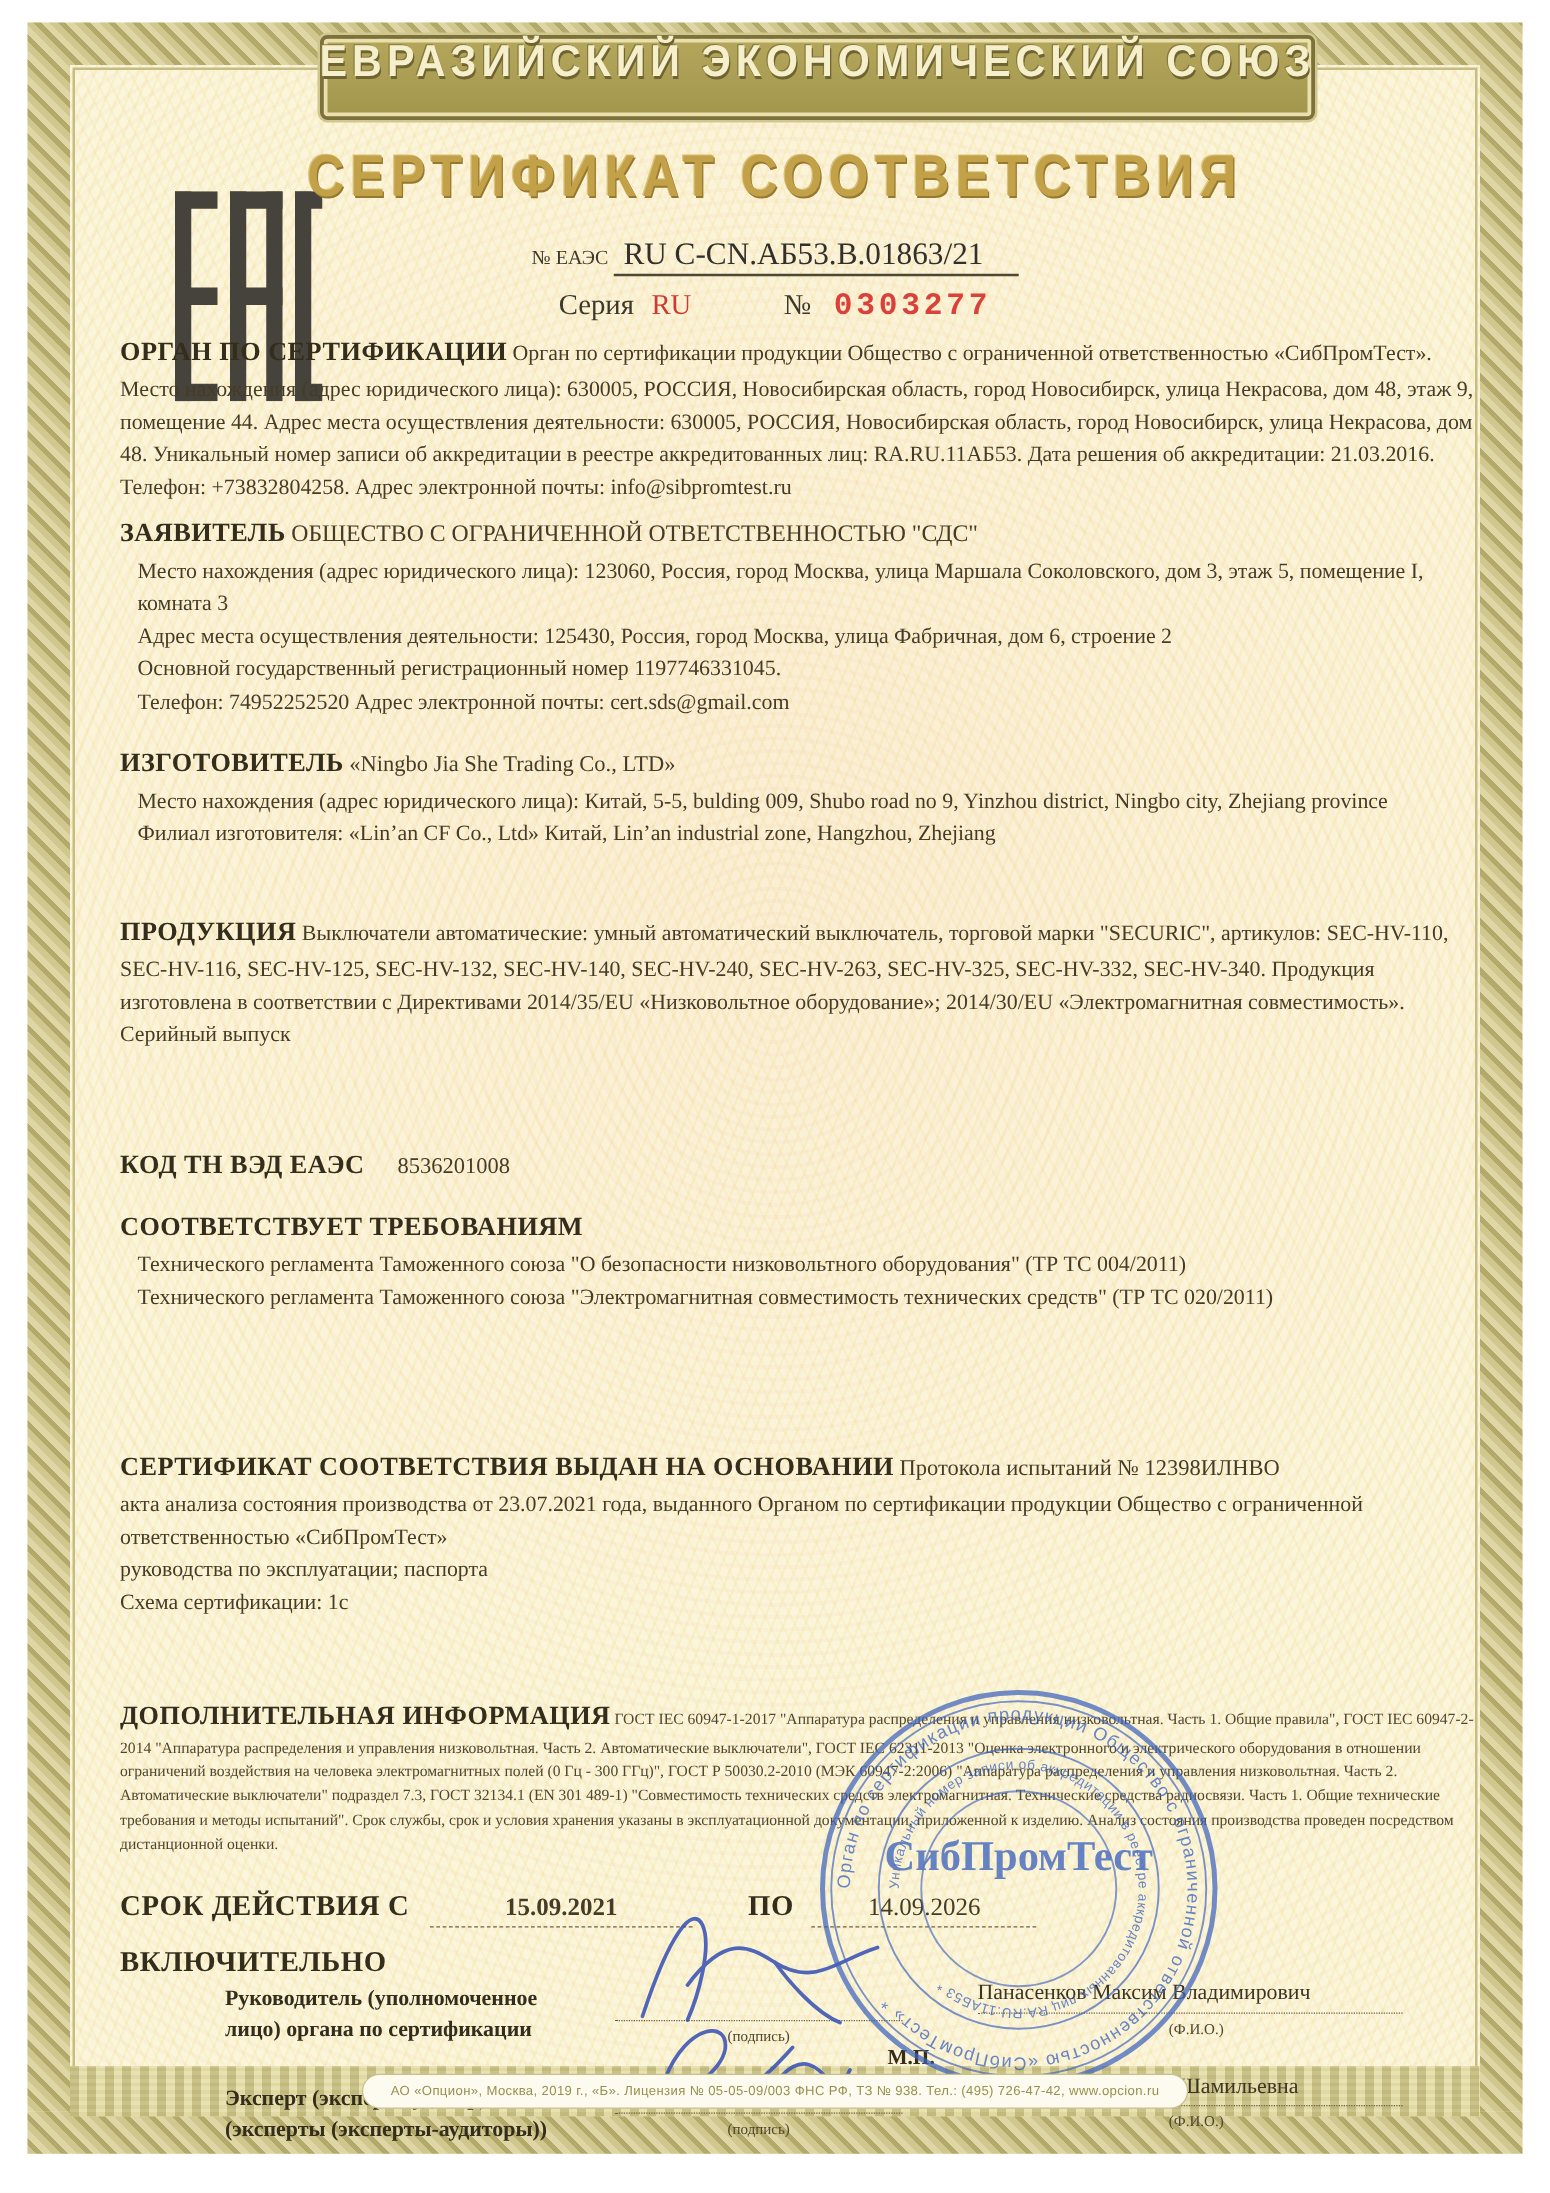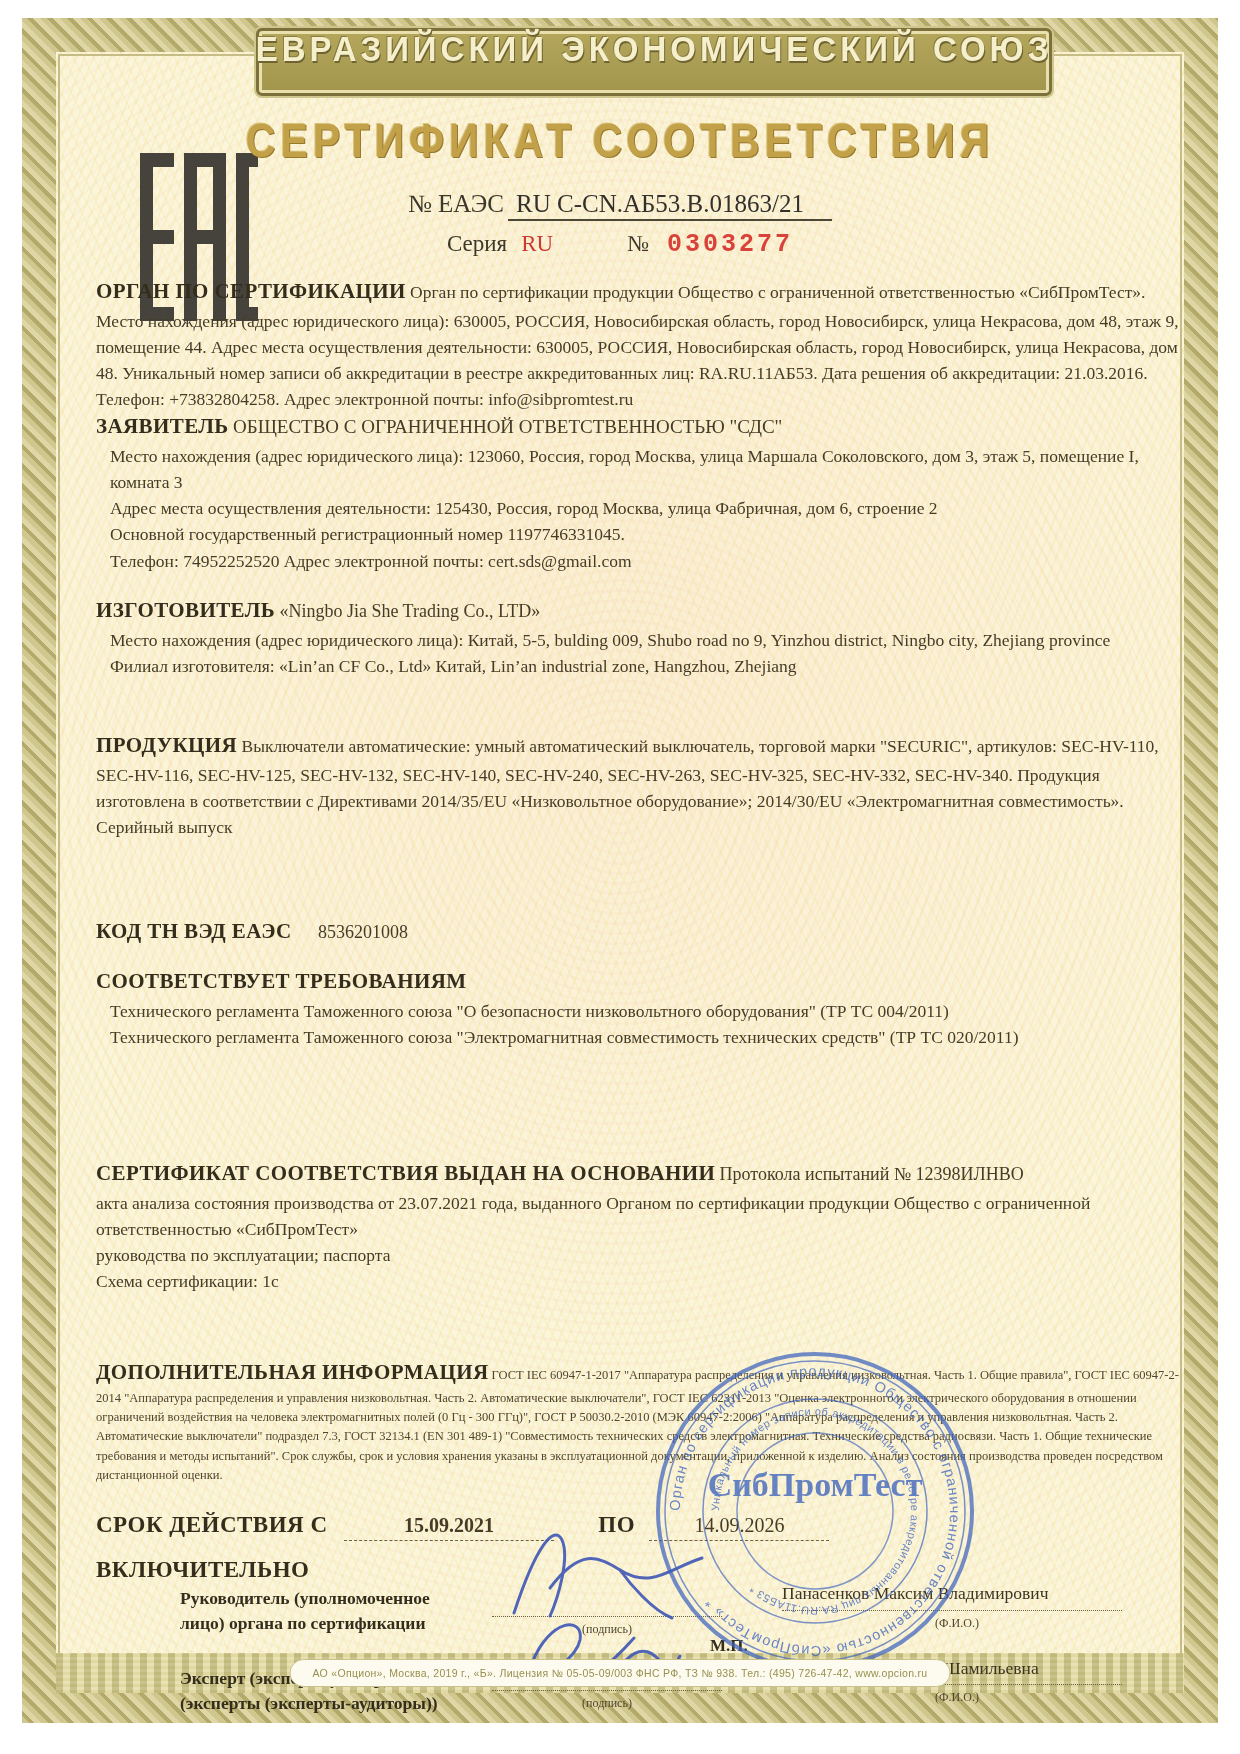--- a/index.html
+++ b/index.html
@@ -32,21 +32,21 @@
     letter-spacing:4px;color:#f6efcb;text-shadow:1px 2px 0 #6e6331, -1px -1px 0 #857a3f;
     white-space:nowrap;transform:scaleY(1.08);}
   
   .eac{position:absolute;left:118px;top:135px;}
   
   .doc-title{position:absolute;left:0;width:100%;top:100px;text-align:center;}
   .doc-title span{font-family:"Liberation Sans", sans-serif;font-weight:900;font-size:41px;
     letter-spacing:5px;color:#c2a148;
     text-shadow:1px 1px 0 #96782e, -1px -1px 0 #d9c27c;transform:scaleY(1.15);display:inline-block;}
   .num-line{position:absolute;left:0;width:100%;top:172px;text-align:center;white-space:nowrap;}
-  .num-line .lbl{font-size:25px;color:#3e382a;}
+  .num-line .lbl{font-size:16px;color:#3e382a;}
   .num-line .val{font-size:25px;color:#33302b;border-bottom:2px solid #4d4736;padding:0 28px 2px 8px;}
   .series-line{position:absolute;left:0;width:100%;top:212px;text-align:center;white-space:nowrap;}
   .series-line .lbl{font-size:23px;color:#3e382a;margin-right:10px;}
   .series-line .red{color:#cc3a34;font-size:23px;margin-right:70px;}
   .series-line .no{font-size:23px;color:#3e382a;margin-right:14px;}
   .series-line .serial{font-family:"Liberation Mono", monospace;font-weight:700;font-size:25px;
     color:#d9423a;letter-spacing:3px;}
   
   .sec{position:absolute;left:74px;width:1094px;font-size:17.5px;line-height:1.5;color:#463c26;}
   .sec b.h{font-weight:700;font-size:21px;color:#352d1c;letter-spacing:0.4px;}
@@ -113,21 +113,21 @@
       <span class="val">RU С-CN.АБ53.В.01863/21</span>
     </div>
 
     <div class="series-line">
       <span class="lbl">Серия</span>
       <span class="red">RU</span>
       <span class="no">№</span>
       <span class="serial">0303277</span>
     </div>
 
-    <div class="sec" style="top:258px;">
+    <div class="sec" style="top:248px;">
       <b class="h">ОРГАН ПО СЕРТИФИКАЦИИ</b>
       <span>Орган по сертификации продукции Общество с ограниченной ответственностью «СибПромТест». Место нахождения (адрес юридического лица): 630005, РОССИЯ, Новосибирская область, город Новосибирск, улица Некрасова, дом 48, этаж 9, помещение 44. Адрес места осуществления деятельности: 630005, РОССИЯ, Новосибирская область, город Новосибирск, улица Некрасова, дом 48. Уникальный номер записи об аккредитации в реестре аккредитованных лиц: RA.RU.11АБ53. Дата решения об аккредитации: 21.03.2016. Телефон: +73832804258. Адрес электронной почты: info@sibpromtest.ru</span>
     </div>
 
     <div class="sec" style="top:393px;">
       <div>
         <b class="h">ЗАЯВИТЕЛЬ</b>
         <span style="font-size:19px;">ОБЩЕСТВО С ОГРАНИЧЕННОЙ ОТВЕТСТВЕННОСТЬЮ "СДС"</span>
       </div>
       <div class="ind">Место нахождения (адрес юридического лица): 123060, Россия, город Москва, улица Маршала Соколовского, дом 3, этаж 5, помещение I, комната 3</div>

